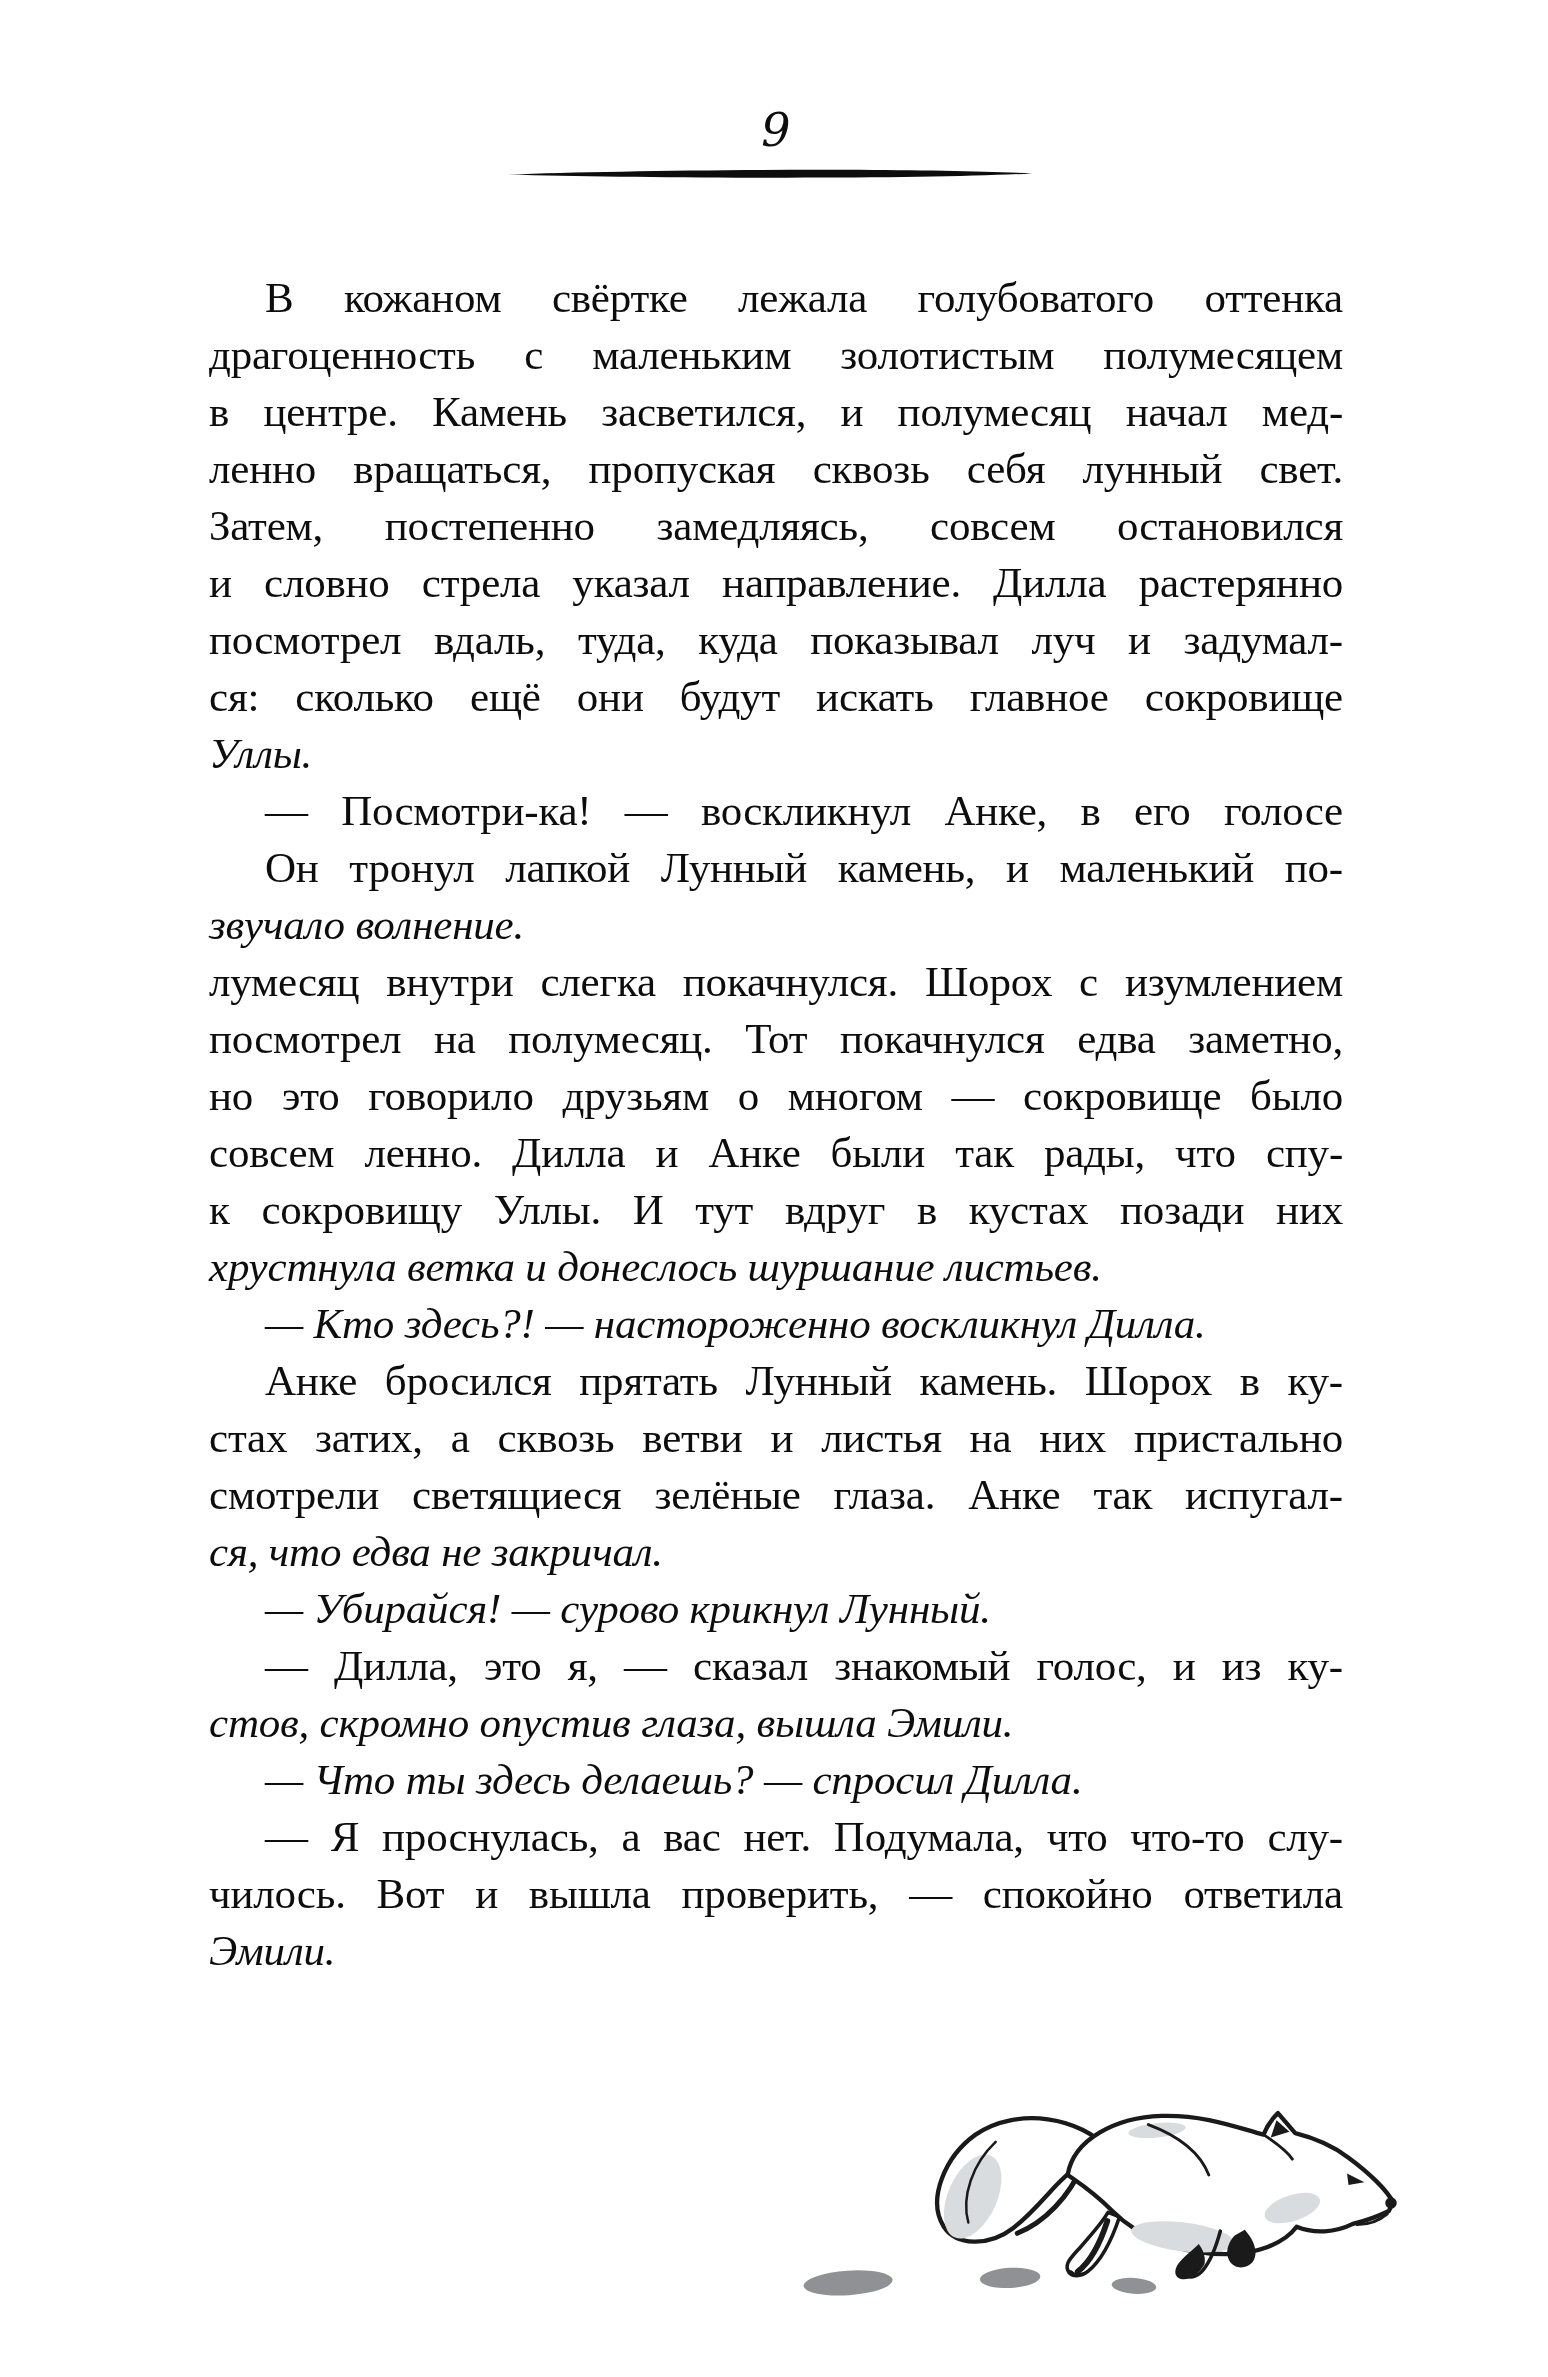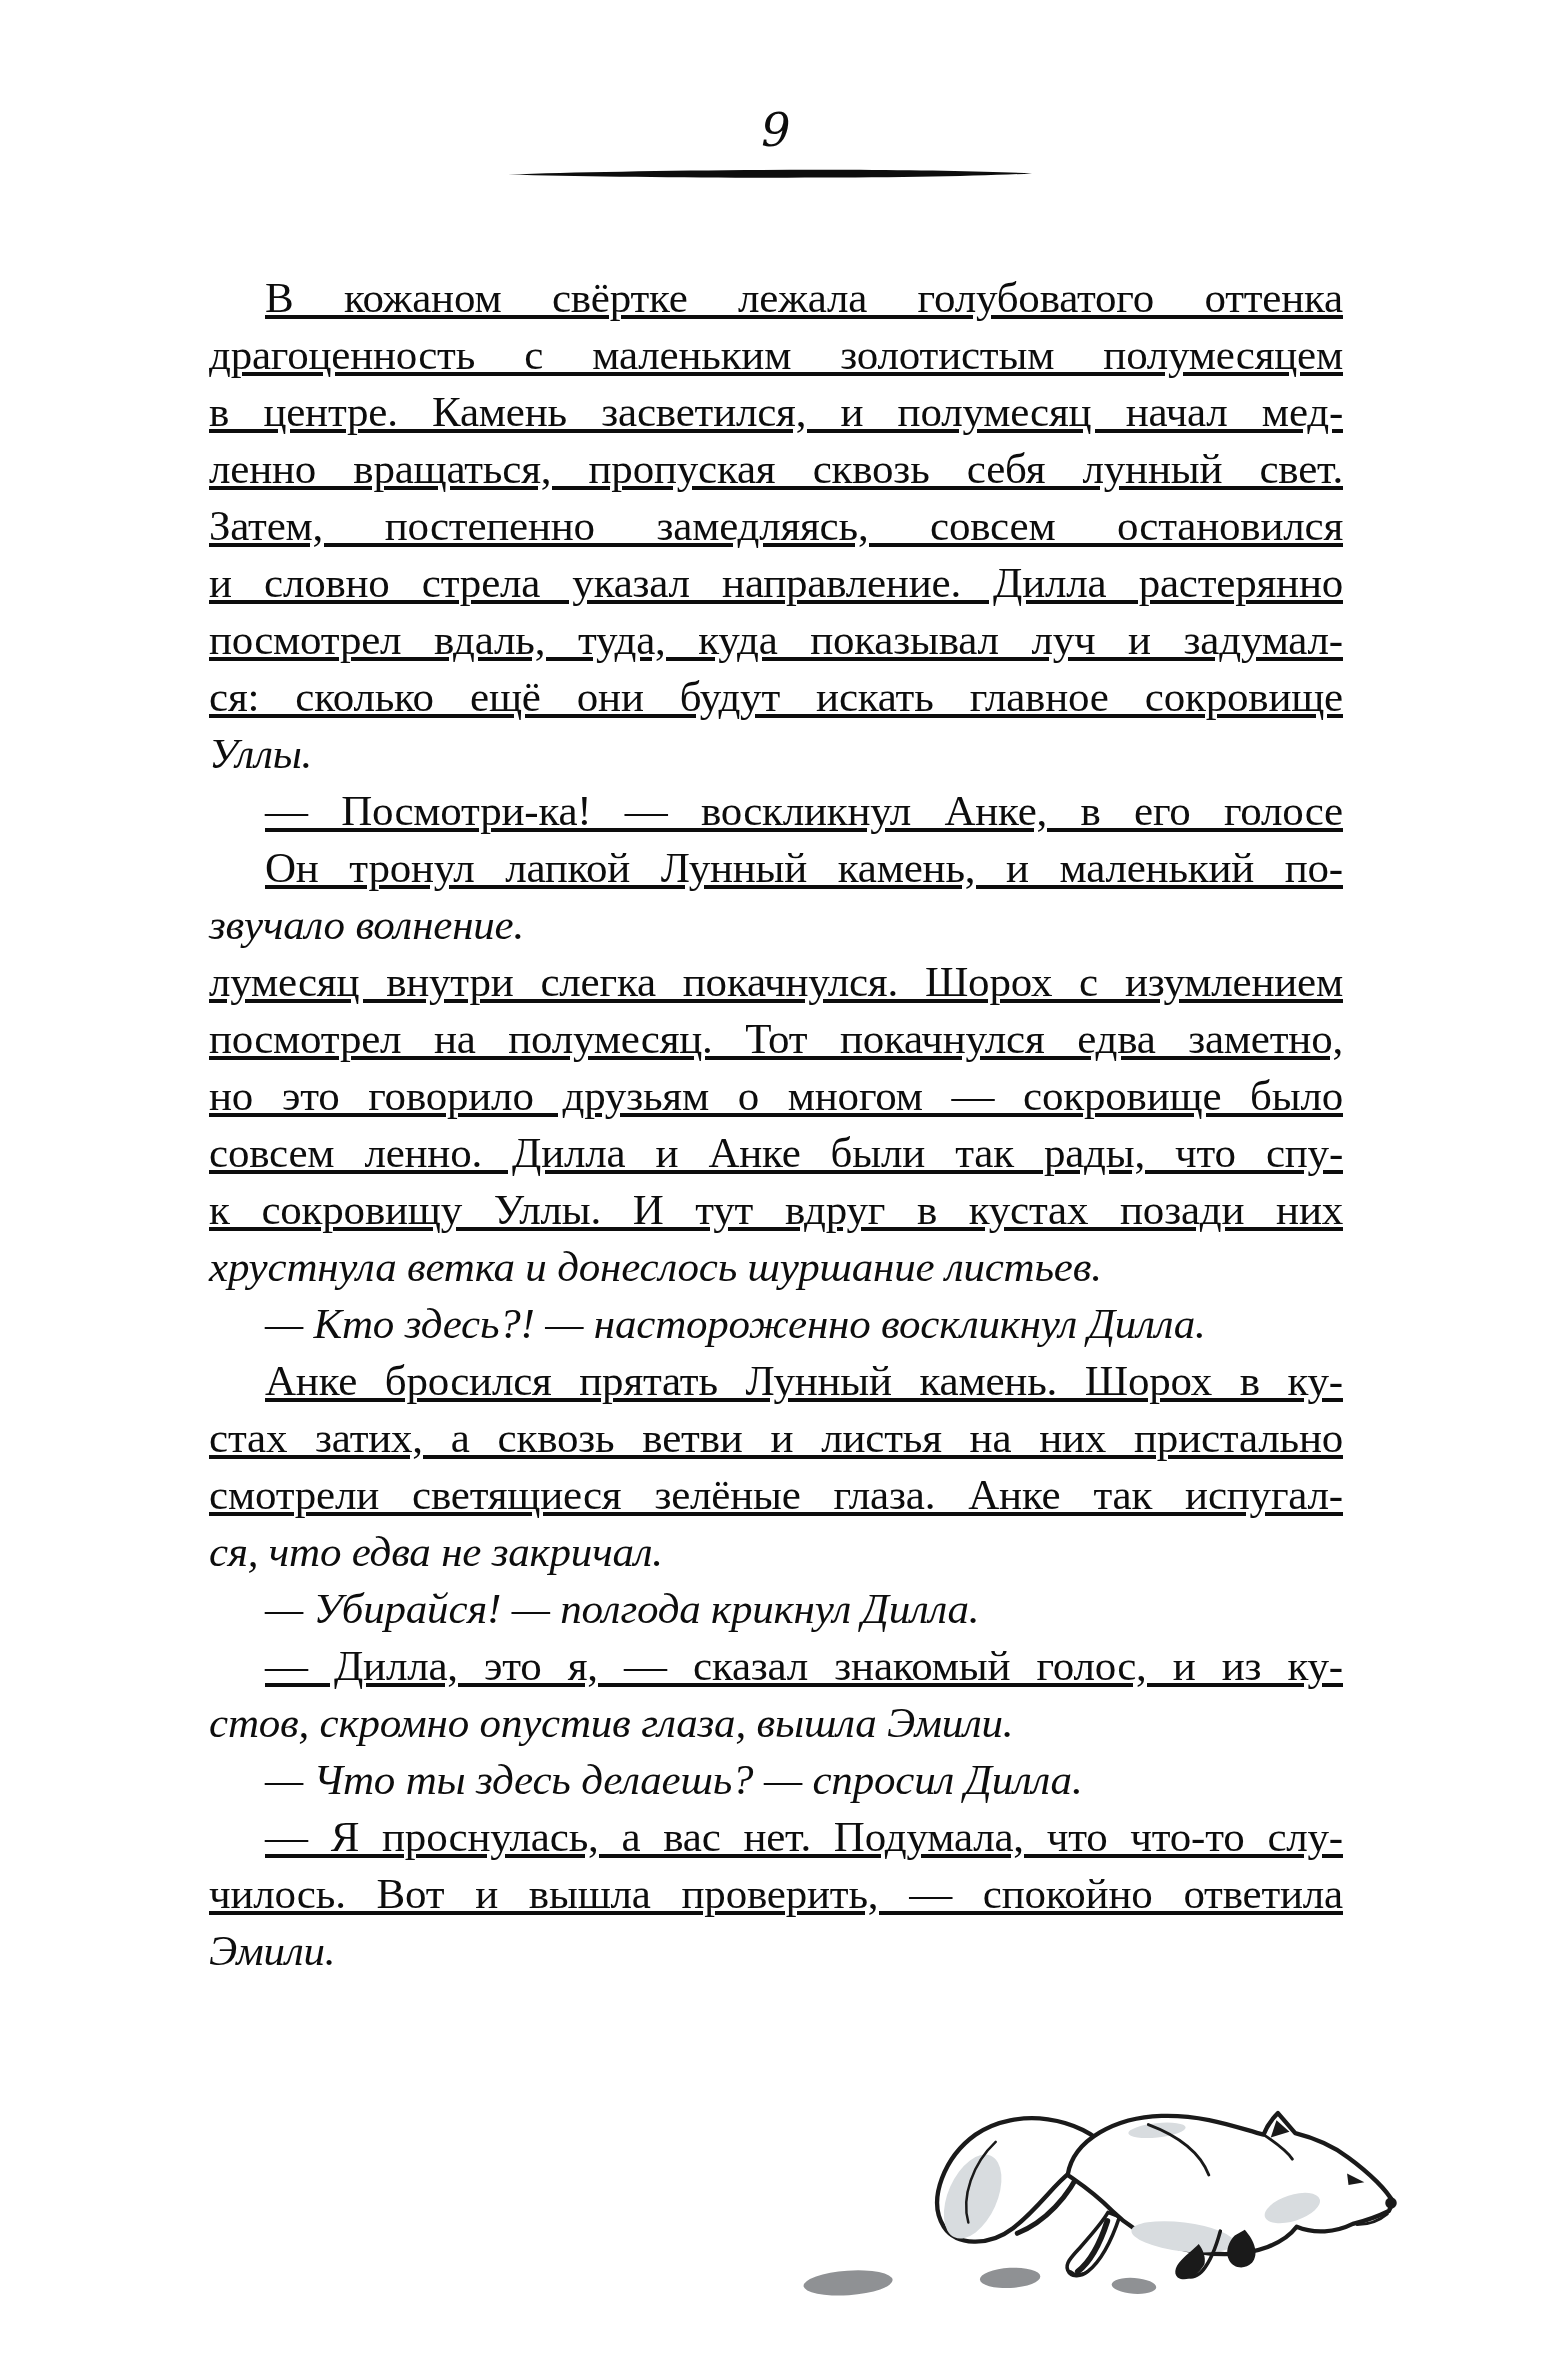--- a/index.html
+++ b/index.html
@@ -24,21 +24,21 @@
     position:absolute;
     left:508px;top:168px;width:524px;height:11.5px;
   }
   .text-block{
     position:absolute;
     left:209px;top:269px;width:1134px;
     font-size:43px;line-height:57px;
     letter-spacing:-0.2px;
   }
   .line{height:57px;white-space:normal;}
-  .line.j{text-align:justify;text-align-last:justify;text-decoration:underline;}
+  .line.j{text-align:justify;text-align-last:justify;}
   .line.last{text-align:left;text-align-last:left;font-style:italic;}
   .line.indent{text-indent:56px;text-align:center;}
   .illustration{
     position:absolute;
     left:779px;top:2090px;width:635px;height:216px;
   }
 </style>
 </head>
 <body>
 
@@ -68,21 +68,21 @@
       <div class="line j">посмотрел на полумесяц. Тот покачнулся едва заметно,</div>
       <div class="line j">но это говорило друзьям о многом — сокровище было</div>
       <div class="line j">совсем ленно. Дилла и Анке были так рады, что спу-</div>
       <div class="line j">к сокровищу Уллы. И тут вдруг в кустах позади них</div>
       <div class="line last">хрустнула ветка и донеслось шуршание листьев.</div>
       <div class="line indent last">— Кто здесь?! — настороженно воскликнул Дилла.</div>
       <div class="line indent j">Анке бросился прятать Лунный камень. Шорох в ку-</div>
       <div class="line j">стах затих, а сквозь ветви и листья на них пристально</div>
       <div class="line j">смотрели светящиеся зелёные глаза. Анке так испугал-</div>
       <div class="line last">ся, что едва не закричал.</div>
-      <div class="line indent last">— Убирайся! — полгода крикнул Дилла.</div>
+      <div class="line indent last">— Убирайся! — сурово крикнул Лунный.</div>
       <div class="line indent j">— Дилла, это я, — сказал знакомый голос, и из ку-</div>
       <div class="line last">стов, скромно опустив глаза, вышла Эмили.</div>
       <div class="line indent last">— Что ты здесь делаешь? — спросил Дилла.</div>
       <div class="line indent j">— Я проснулась, а вас нет. Подумала, что что-то слу-</div>
       <div class="line j">чилось. Вот и вышла проверить, — спокойно ответила</div>
       <div class="line last">Эмили.</div>
     </div>
 
   <svg class="illustration" viewBox="0 0 880 300" aria-label="">
 

